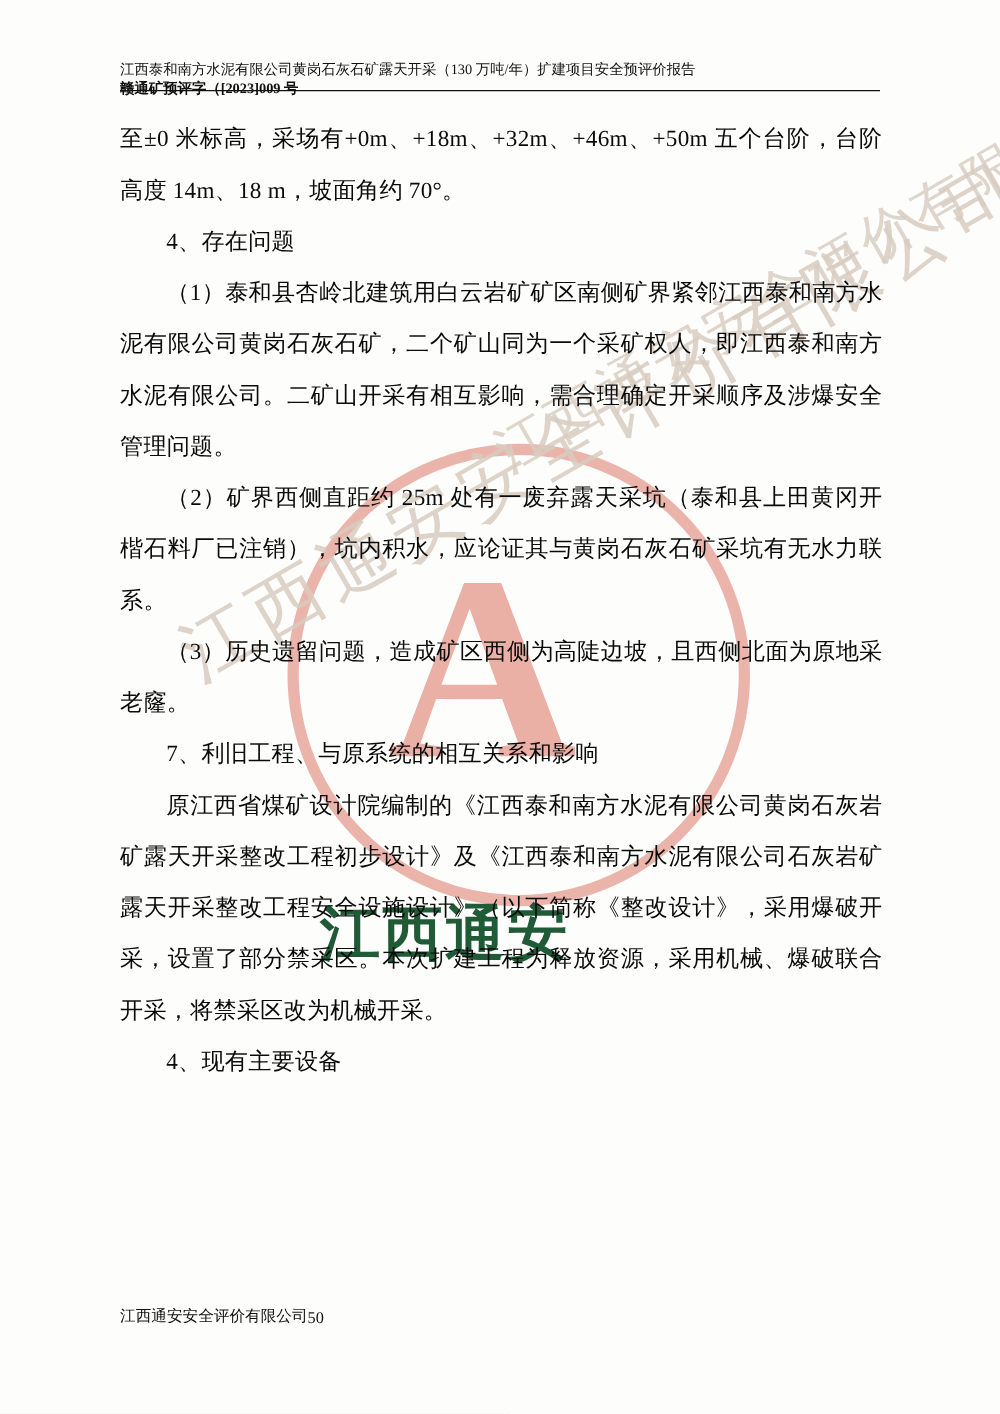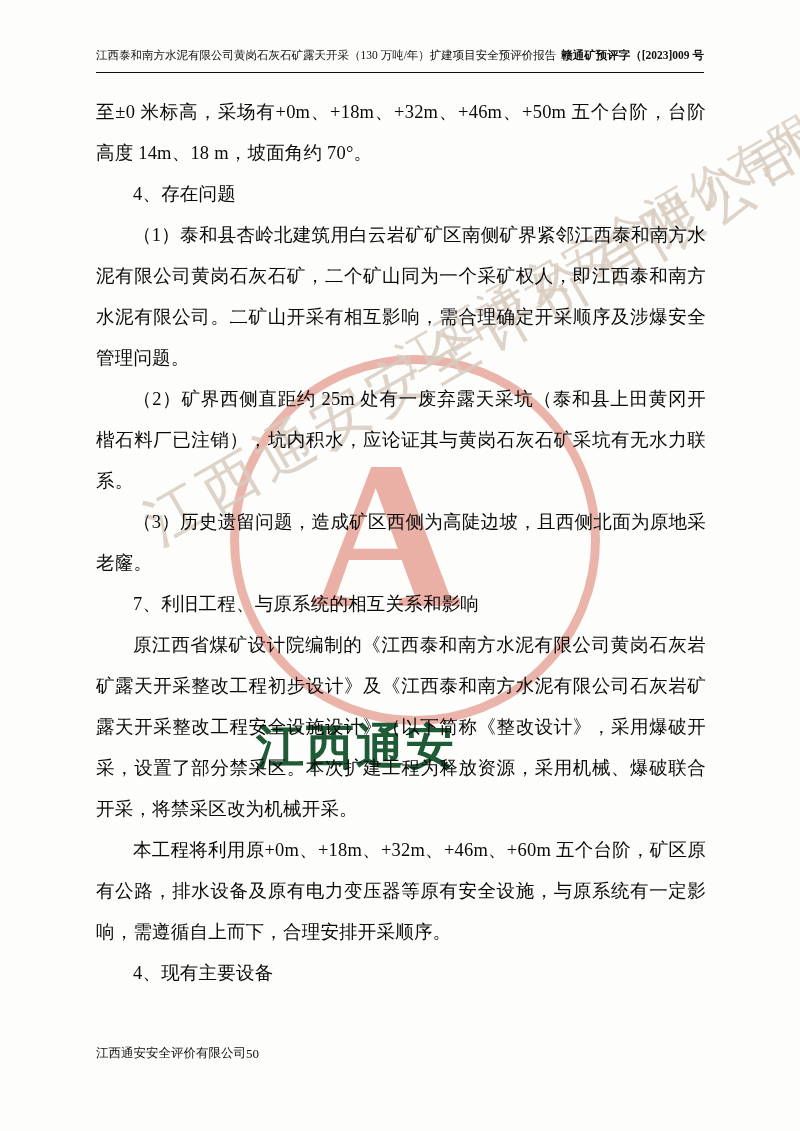--- a/index.html
+++ b/index.html
@@ -107,20 +107,21 @@
     position: absolute;
     left: 96px;
     top: 48px;
     width: 608px;
     display: flex;
     justify-content: space-between;
     align-items: flex-start;
     font-size: 11.5px;
     color: #111;
     padding-bottom: 4px;
+    flex-direction: column;
   }
   .header-rule {
     position: absolute;
     left: 96px;
     top: 72px;
     width: 608px;
     height: 1px;
     background: #111;
   }
   .header-left { white-space: nowrap; }
@@ -187,21 +188,20 @@
     <div class="header-rule"></div>
 
     <div class="body-text">
       <p>至±0 米标高，采场有+0m、+18m、+32m、+46m、+50m 五个台阶，台阶高度 14m、18 m，坡面角约 70°。</p>
       <p class="indent">4、存在问题</p>
       <p class="indent">（1）泰和县杏岭北建筑用白云岩矿矿区南侧矿界紧邻江西泰和南方水泥有限公司黄岗石灰石矿，二个矿山同为一个采矿权人，即江西泰和南方水泥有限公司。二矿山开采有相互影响，需合理确定开采顺序及涉爆安全管理问题。</p>
       <p class="indent">（2）矿界西侧直距约 25m 处有一废弃露天采坑（泰和县上田黄冈开楷石料厂已注销），坑内积水，应论证其与黄岗石灰石矿采坑有无水力联系。</p>
       <p class="indent">（3）历史遗留问题，造成矿区西侧为高陡边坡，且西侧北面为原地采老窿。</p>
       <p class="indent">7、利旧工程、与原系统的相互关系和影响</p>
       <p class="indent">原江西省煤矿设计院编制的《江西泰和南方水泥有限公司黄岗石灰岩矿露天开采整改工程初步设计》及《江西泰和南方水泥有限公司石灰岩矿露天开采整改工程安全设施设计》（以下简称《整改设计》，采用爆破开采，设置了部分禁采区。本次扩建工程为释放资源，采用机械、爆破联合开采，将禁采区改为机械开采。</p>
-      <p class="indent">本工程将利用原+0m、+18m、+32m、+46m、+60m 五个台阶，矿区原有公路，排水设备及原有电力变压器等原有安全设施，与原系统有一定影响，需遵循自上而下，合理安排开采顺序。</p>
       <p class="indent">4、现有主要设备</p>
     </div>
 
     <div class="footer">
       <div class="footer-left">江西通安安全评价有限公司</div>
       <div class="footer-center">50</div>
       <div class="footer-right"></div>
     </div>
 
   </div>

